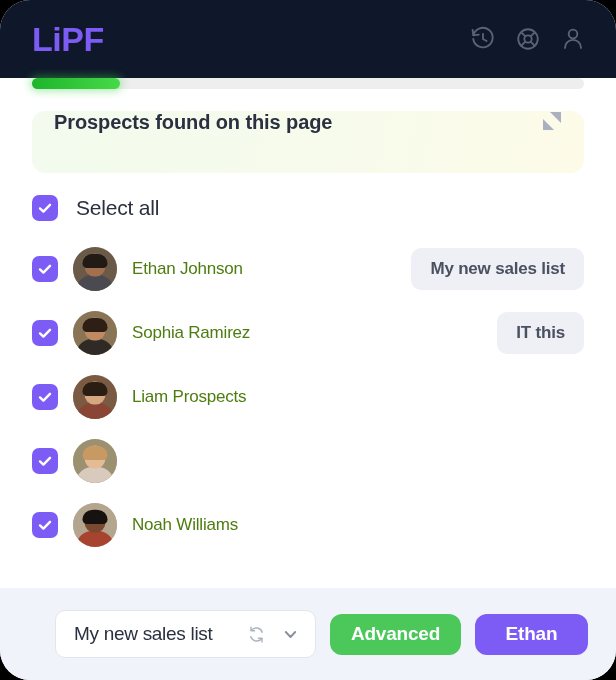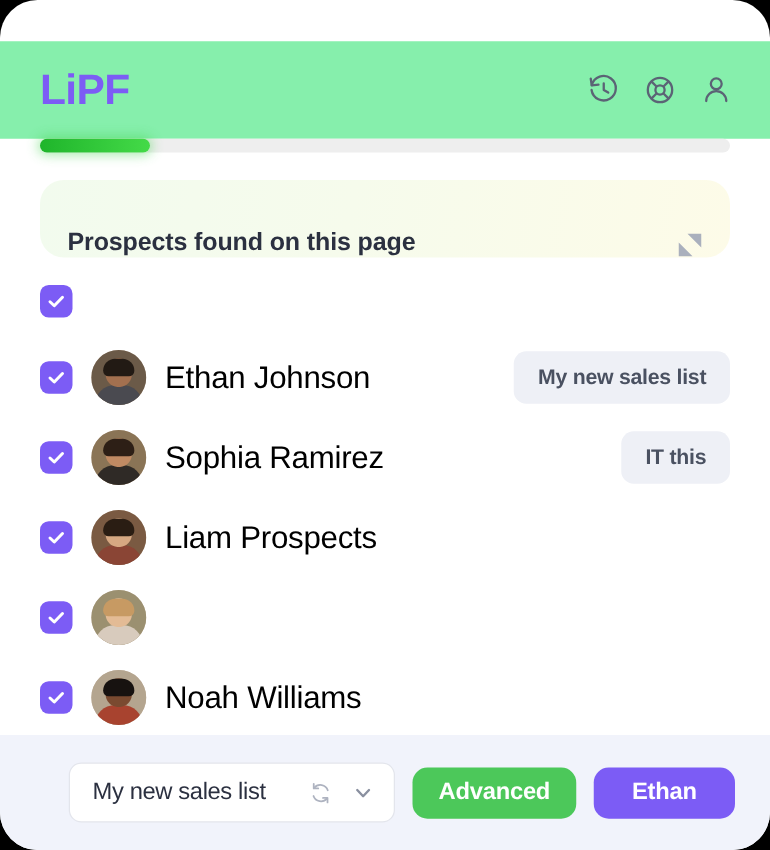--- a/index.html
+++ b/index.html
@@ -24,22 +24,21 @@
   }
 
   
   #header {
     height: 78px;
     flex: 0 0 78px;
     display: flex;
     align-items: center;
     justify-content: space-between;
     padding: 0 30px 0 32px;
-    background: #86efac;
-    margin-top: 33px;
+    background: #0f172a;
   }
 
   #brand-logo {
     font-size: 34px;
     font-weight: bold;
     letter-spacing: -0.5px;
     color: #7C5CF5;
     line-height: 1;
   }
 
@@ -77,24 +76,24 @@
     border-radius: 7px;
     background: linear-gradient(90deg, #1fb52b 0%, #44da48 100%);
     box-shadow: 0 0 9px 2px rgba(60, 210, 70, 0.45);
   }
 
   
   #banner {
     margin: 22px 32px 0 32px;
     flex: 0 0 62px;
     height: 62px;
-    border-radius: 19px;
+    border-radius: 13px;
     background: linear-gradient(100deg, #f2fbee 0%, #f6fbec 45%, #fdfbe8 100%);
     display: flex;
-    align-items: flex-end;
+    align-items: flex-start;
     justify-content: space-between;
     padding: 0 22px 0 22px;
   }
   #banner-title {
     font-size: 20px;
     font-weight: bold;
     color: #2b3040;
     letter-spacing: -0.1px;
   }
   #collapse-icon { width: 20px; height: 20px; cursor: pointer; }
@@ -170,22 +169,22 @@
   .avatar .av-hair {
     position: absolute;
     left: 50%;
     top: 15%;
     transform: translateX(-50%);
     width: 25px; height: 14px;
     border-radius: 13px 13px 6px 6px;
   }
 
   .prospect-name {
-    font-size: 25px;
-    color: #000000;
+    font-size: 17px;
+    color: #4d7c0f;
     letter-spacing: -0.2px;
     flex: 1 1 auto;
     white-space: nowrap;
   }
 
   .list-badge {
     flex: 0 0 auto;
     background: #eef0f6;
     color: #4a5161;
     font-size: 17px;
@@ -303,20 +302,21 @@
   </div>
 
   <div id="list-area">
 
     <div id="select-all-row">
       <span class="checkbox">
         <svg viewBox="0 0 16 16" fill="none" stroke="#ffffff" stroke-width="2.4" stroke-linecap="round" stroke-linejoin="round">
           <polyline points="3,8.4 6.4,11.6 13,4.8"></polyline>
         </svg>
       </span>
+      <span id="select-all-label">Select all</span>
     </div>
 
     <div id="rows-container">
         <div class="prospect-row">
           <span class="checkbox">
             <svg viewBox="0 0 16 16" fill="none" stroke="#ffffff" stroke-width="2.4" stroke-linecap="round" stroke-linejoin="round">
               <polyline points="3,8.4 6.4,11.6 13,4.8"></polyline>
             </svg>
           </span>
           <span class="avatar">

